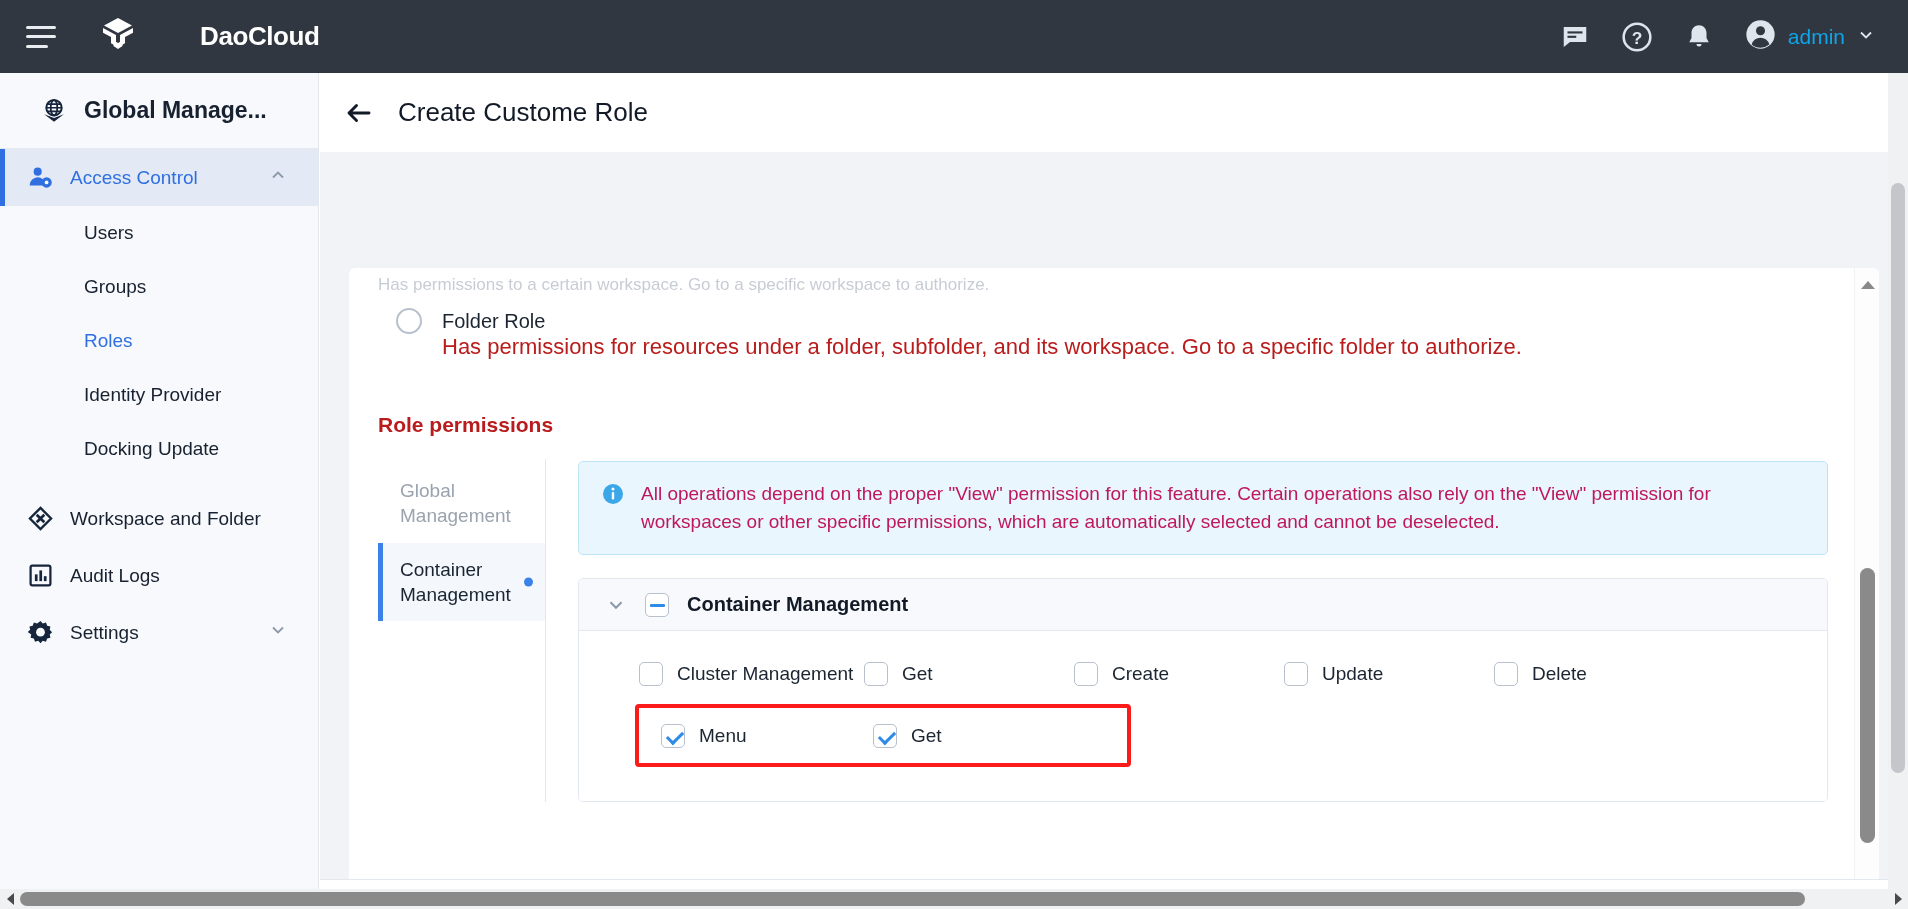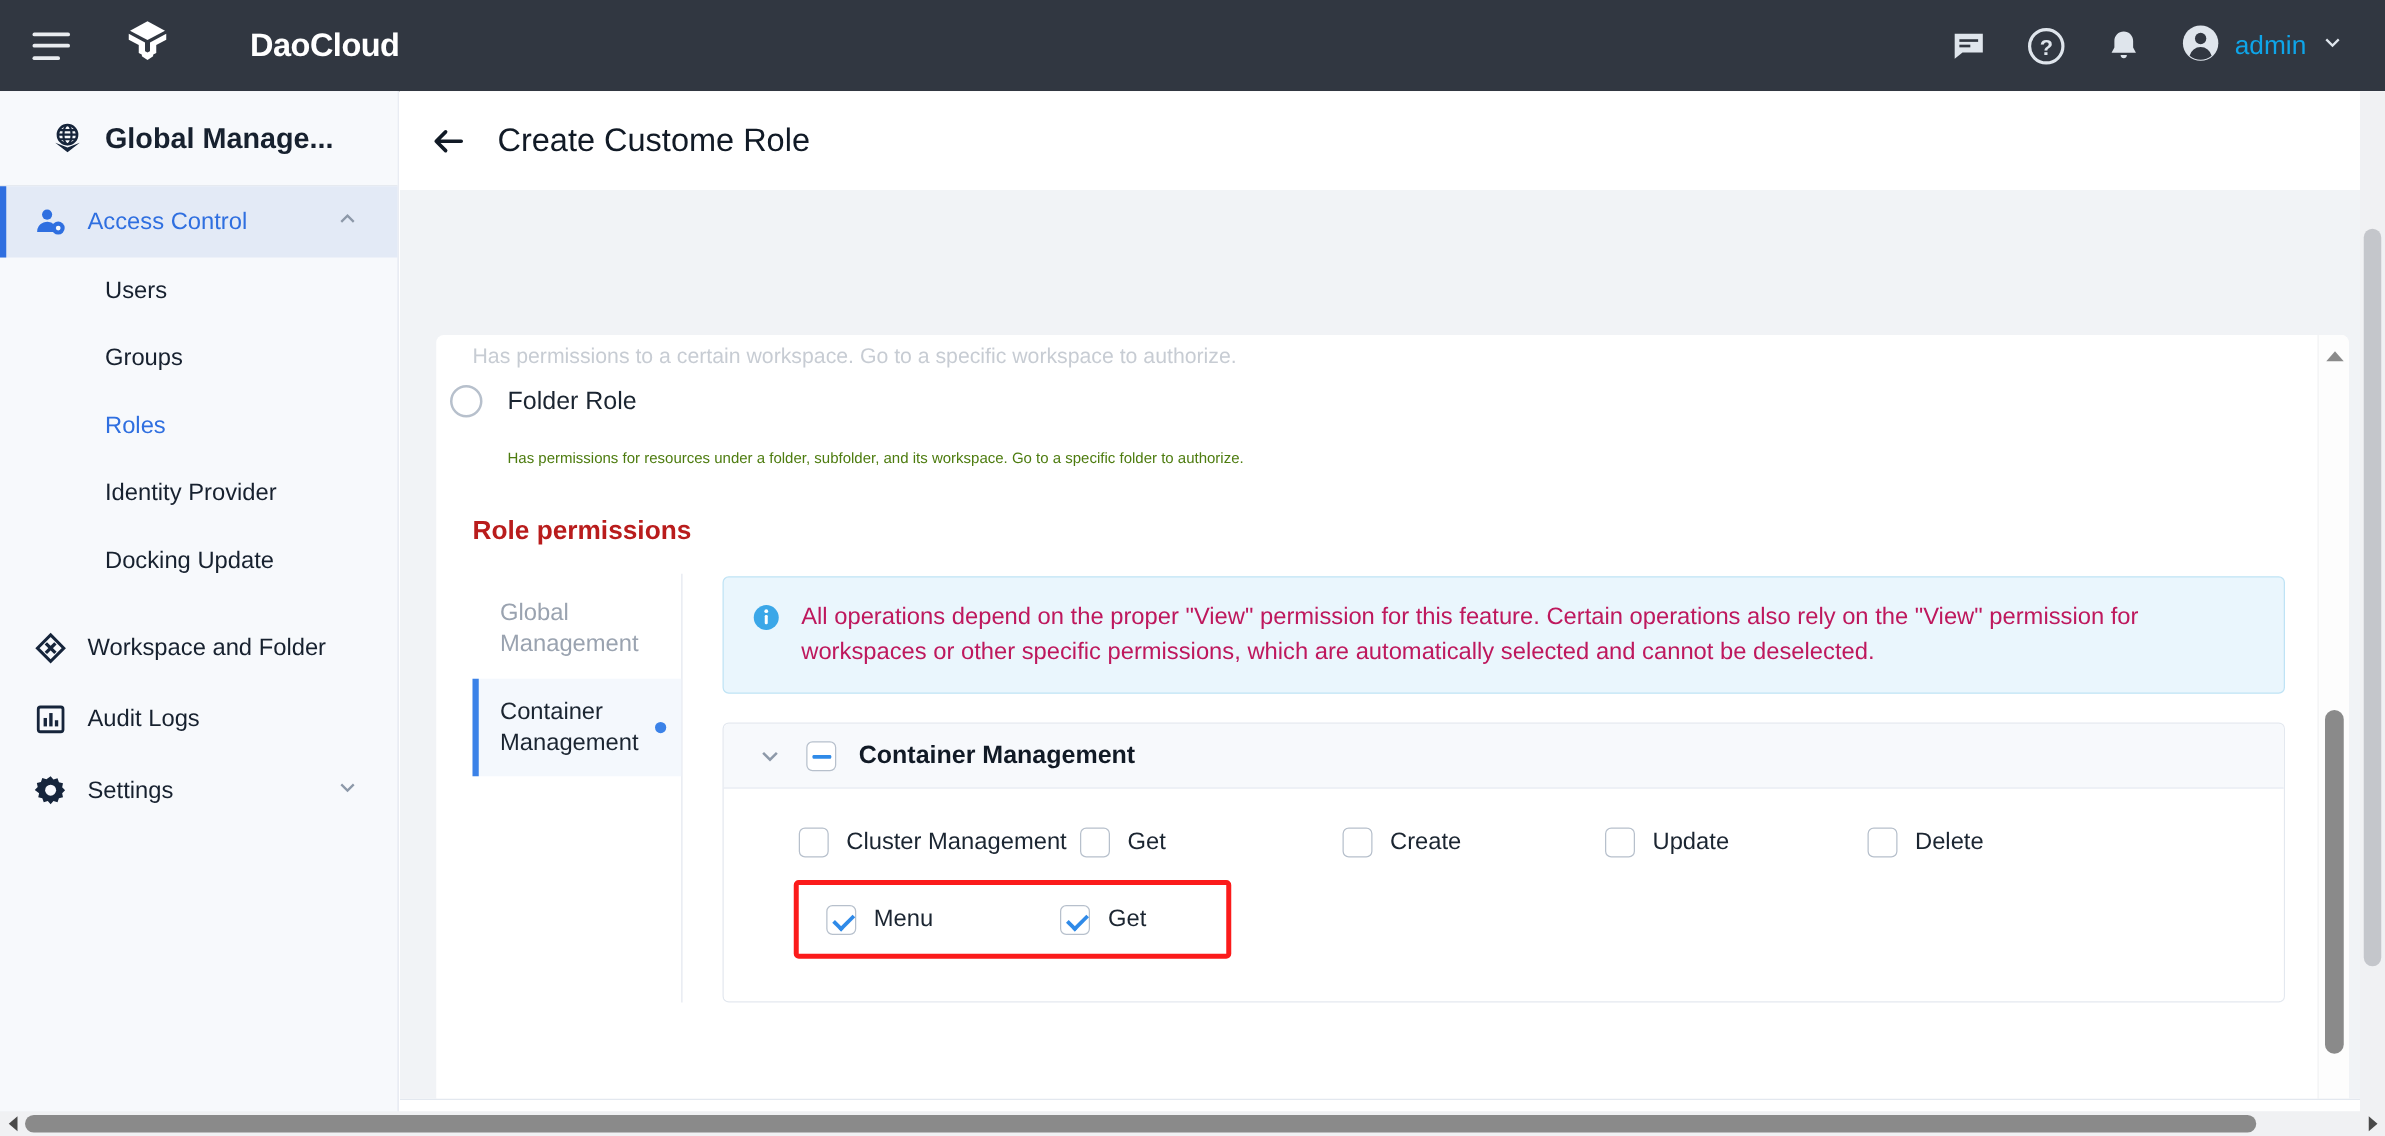--- a/index.html
+++ b/index.html
@@ -55,25 +55,25 @@
   .page-title { font-size: 26px; color: #111a26; }
 
   .scroll-region { position: absolute; top: 79px; left: 0; width: 1588px; height: 727px; background: #f1f3f6; }
   .card { position: absolute; top: 116px; left: 29px; width: 1530px; height: 669px; background: #fff;
           border-radius: 6px; overflow: hidden; }
 
   .card-inner { position: absolute; top: 0; left: 0; width: 1505px; height: 669px; padding: 0 0 0 0; }
 
   .fade-line { position: absolute; top: 7px; left: 29px; font-size: 17px; color: #9aa3b0; white-space: nowrap; opacity: .55; }
 
-  .radio-row { position: absolute; left: 11px; top: 40px; }
+  .radio-row { position: absolute; left: 47px; top: 40px; }
   .radio-title { display: flex; align-items: center; gap: 20px; }
   .radio-circle { width: 26px; height: 26px; border: 2px solid #b7c0cc; border-radius: 50%; background: #fff; cursor: pointer; }
   .radio-label { font-size: 20px; color: #1b2531; }
-  .radio-desc { margin-left: 46px; margin-top: 25px; font-size: 12px; color: #4d7c0f; }
+  .radio-desc { margin-left: 46px; margin-top: 0; font-size: 22px; color: #b91c1c; }
 
   .section-title { position: absolute; left: 29px; top: 145px; font-size: 21px; font-weight: bold; color: #b91c1c; }
 
   .perm-wrap { position: absolute; left: 29px; top: 191px; width: 1450px; display: flex; }
   .tabs-col { width: 168px; border-right: 1px solid #e3e8ef; flex: 0 0 168px; padding-top: 5px; }
   .tab { position: relative; padding: 14px 22px 14px 22px; font-size: 19px; line-height: 1.33; color: #9aa3b0; cursor: pointer; }
   .tab.active { color: #1b2531; background: #f4f8fd; }
   .tab.active::before { content: ""; position: absolute; left: 0; top: 0; bottom: 0; width: 5px; background: #3b82e8; }
   .tab .dot { position: absolute; right: 12px; top: 50%; transform: translateY(-50%); width: 9px; height: 9px; border-radius: 50%; background: #3b82e8; }
 
@@ -83,21 +83,21 @@
   .info-text { font-size: 19px; line-height: 1.48; color: #be185d; }
 
   .tree { margin-top: 23px; border: 1px solid #e3e8ef; border-radius: 5px; overflow: hidden; }
   .tree-head { height: 52px; background: #f7f9fc; border-bottom: 1px solid #e3e8ef;
     display: flex; align-items: center; gap: 18px; padding-left: 26px; }
   .tree-chev { color: #8d99a9; cursor: pointer; display:flex; }
   .tree-head-label { font-size: 20px; font-weight: bold; color: #111a26; }
   .tree-body { padding: 20px 0 26px 0; background: #fff; }
 
   .perm-row { display: flex; align-items: center; height: 45px; padding-left: 60px; }
-  .perm-row.highlight { margin: 8px 0 8px 56px; width: 350px; height: 63px; padding-left: 4px;
+  .perm-row.highlight { margin: 8px 0 8px 56px; width: 496px; height: 63px; padding-left: 4px;
       border: 4px solid #fb1b1b; border-radius: 4px; background: #fff; }
   .cell { display: flex; align-items: center; gap: 14px; }
   .cell-label { font-size: 19px; color: #1b2531; white-space: nowrap; }
 
   .cb { width: 24px; height: 24px; border: 1.6px solid #b7c0cc; border-radius: 5px; background: #fff;
     flex: 0 0 24px; cursor: pointer; position: relative; }
   .cb.checked::after { content: ""; position: absolute; left: 7.5px; top: 3px; width: 7px; height: 13px;
     border: solid #2f8ae8; border-width: 0 3px 3px 0; transform: rotate(45deg); }
   .cb.indeterminate::after { content: ""; position: absolute; left: 4px; top: 10px; width: 15px; height: 3.5px;
     background: #2f8ae8; border-radius: 1px; }

